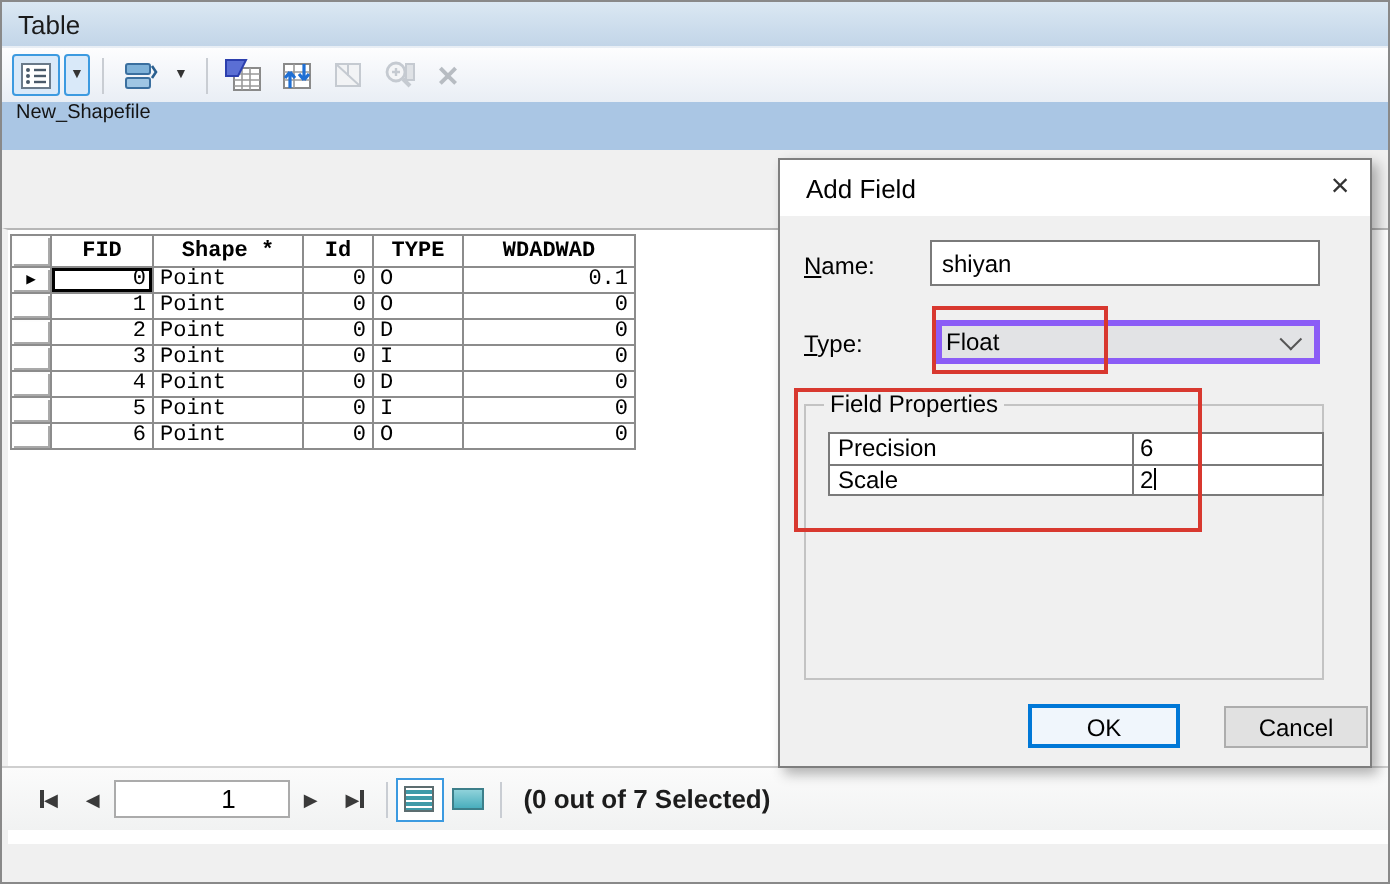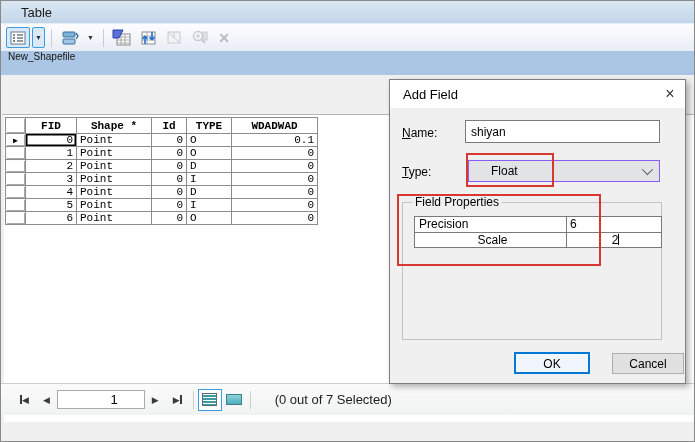--- a/index.html
+++ b/index.html
@@ -8,21 +8,21 @@
 
   .window {
     position:relative; width:695px; height:442px;
     border:1px solid #898989; background:#f0f0f0; overflow:hidden;
   }
 
   
   .titlebar {
     position:absolute; left:0; top:0; right:0; height:23px;
     background:linear-gradient(#dbe8f3,#c2d5e8);
-    display:flex; align-items:center; padding-left:20px;
+    display:flex; align-items:center; padding-left:8px;
     font-size:13px; color:#1b1b1b; border-bottom:1px solid #e8eef5;
   }
 
   
   .toolbar {
     position:absolute; left:0; top:23px; right:0; height:27px;
     background:linear-gradient(#fdfdfe,#e9eef5);
     display:flex; align-items:center; padding-left:5px; gap:2px;
   }
   .tb-btn {
@@ -77,21 +77,21 @@
     width:88px; height:19px; border:1px solid #ababab; background:#fff;
     text-align:right; padding-right:26px; font-size:13px; font-family:"Liberation Sans",sans-serif;
   }
   .view-btn { width:24px; height:22px; display:flex; align-items:center; justify-content:center;
     border:1px solid transparent; }
   .view-btn.selected { border-color:#3c9ae0; background:#fff; }
   .stripes { width:15px; height:13px; border:1px solid #5c6d70;
     background:repeating-linear-gradient(#ffffff 0 1px, #3f9aa8 1px 3px); }
   .teal-block { width:16px; height:11px; border:1px solid #3c7f8a;
     background:linear-gradient(#8fd2da,#49aebd); }
-  .nav-status { margin-left:20px; }
+  .nav-status { margin-left:7px;font-weight:bold; }
 
   
   .tabbar {
     position:absolute; left:0; top:414px; right:0; height:26px;
     background:#f0f0f0; border-bottom:2px solid #8d8d8d; padding-left:3px;
   }
   .sheet-tab {
     display:inline-flex; margin-top:1px; background:#fdfdfd;
     border:1px solid #7f7f7f; border-top:none; border-radius:0 0 3px 3px;
     padding:2px 3px 3px 3px; font-size:13px; color:#000;
@@ -110,41 +110,41 @@
   }
   .dlg-close { margin-left:auto; width:30px; text-align:center; font-size:16px; color:#333; }
   .dlg-label { position:absolute; font-size:12px; }
   .dlg-label u { text-decoration:underline; }
   .txt {
     position:absolute; border:1px solid #7a7a7a; background:#fff;
     font-size:12px; font-family:"Liberation Sans",sans-serif; padding:0 5px;
   }
   .combo {
     position:absolute; left:78px; top:80px; width:192px; height:22px;
-    border:1px solid #8b5cf6; background:#e2e3e5;
-    display:flex; align-items:center; padding-left:22px; font-size:12px;
+    border:3px solid #8b5cf6; background:#e2e3e5;
+    display:flex; align-items:center; padding-left:2px; font-size:12px;
   }
   .combo .chev {
     margin-left:auto; margin-right:9px; width:8px; height:8px;
     border-right:1.5px solid #555; border-bottom:1.5px solid #555;
     transform:rotate(45deg) translateY(-2px);
   }
   .groupbox {
     position:absolute; left:12px; top:122px; width:260px; height:138px;
     border:1px solid #c3c3c3;
   }
   .groupbox-label {
     position:absolute; top:-8px; left:9px; background:#f0f0f0; padding:0 3px; font-size:12px;
   }
   .propgrid {
     position:absolute; left:11px; top:13px; width:248px;
     border:1px solid #7a7a7a; background:#fff;
   }
   .prop-row { display:flex; height:15px; line-height:14px; }
-  .prop-row + .prop-row { border-top:1px solid #7a7a7a;text-align:center; }
+  .prop-row + .prop-row { border-top:1px solid #7a7a7a; }
   .prop-label { width:152px; padding-left:4px; border-right:1px solid #7a7a7a; }
   .prop-value { flex:1; padding-left:3px; }
   .caret { display:inline-block; width:1px; height:11px; background:#000; vertical-align:-1px; }
   .btn {
     position:absolute; height:22px; font-size:12px; text-align:center; line-height:20px;
   }
   .btn-ok { left:124px; top:272px; width:76px; background:#f0f6fc; border:2px solid #0078d7; }
   .btn-cancel { left:222px; top:273px; width:72px; height:21px; background:#e1e1e1; border:1px solid #adadad; }
 
   .annot { position:absolute; border:2px solid #d8382f; pointer-events:none; z-index:5; }

